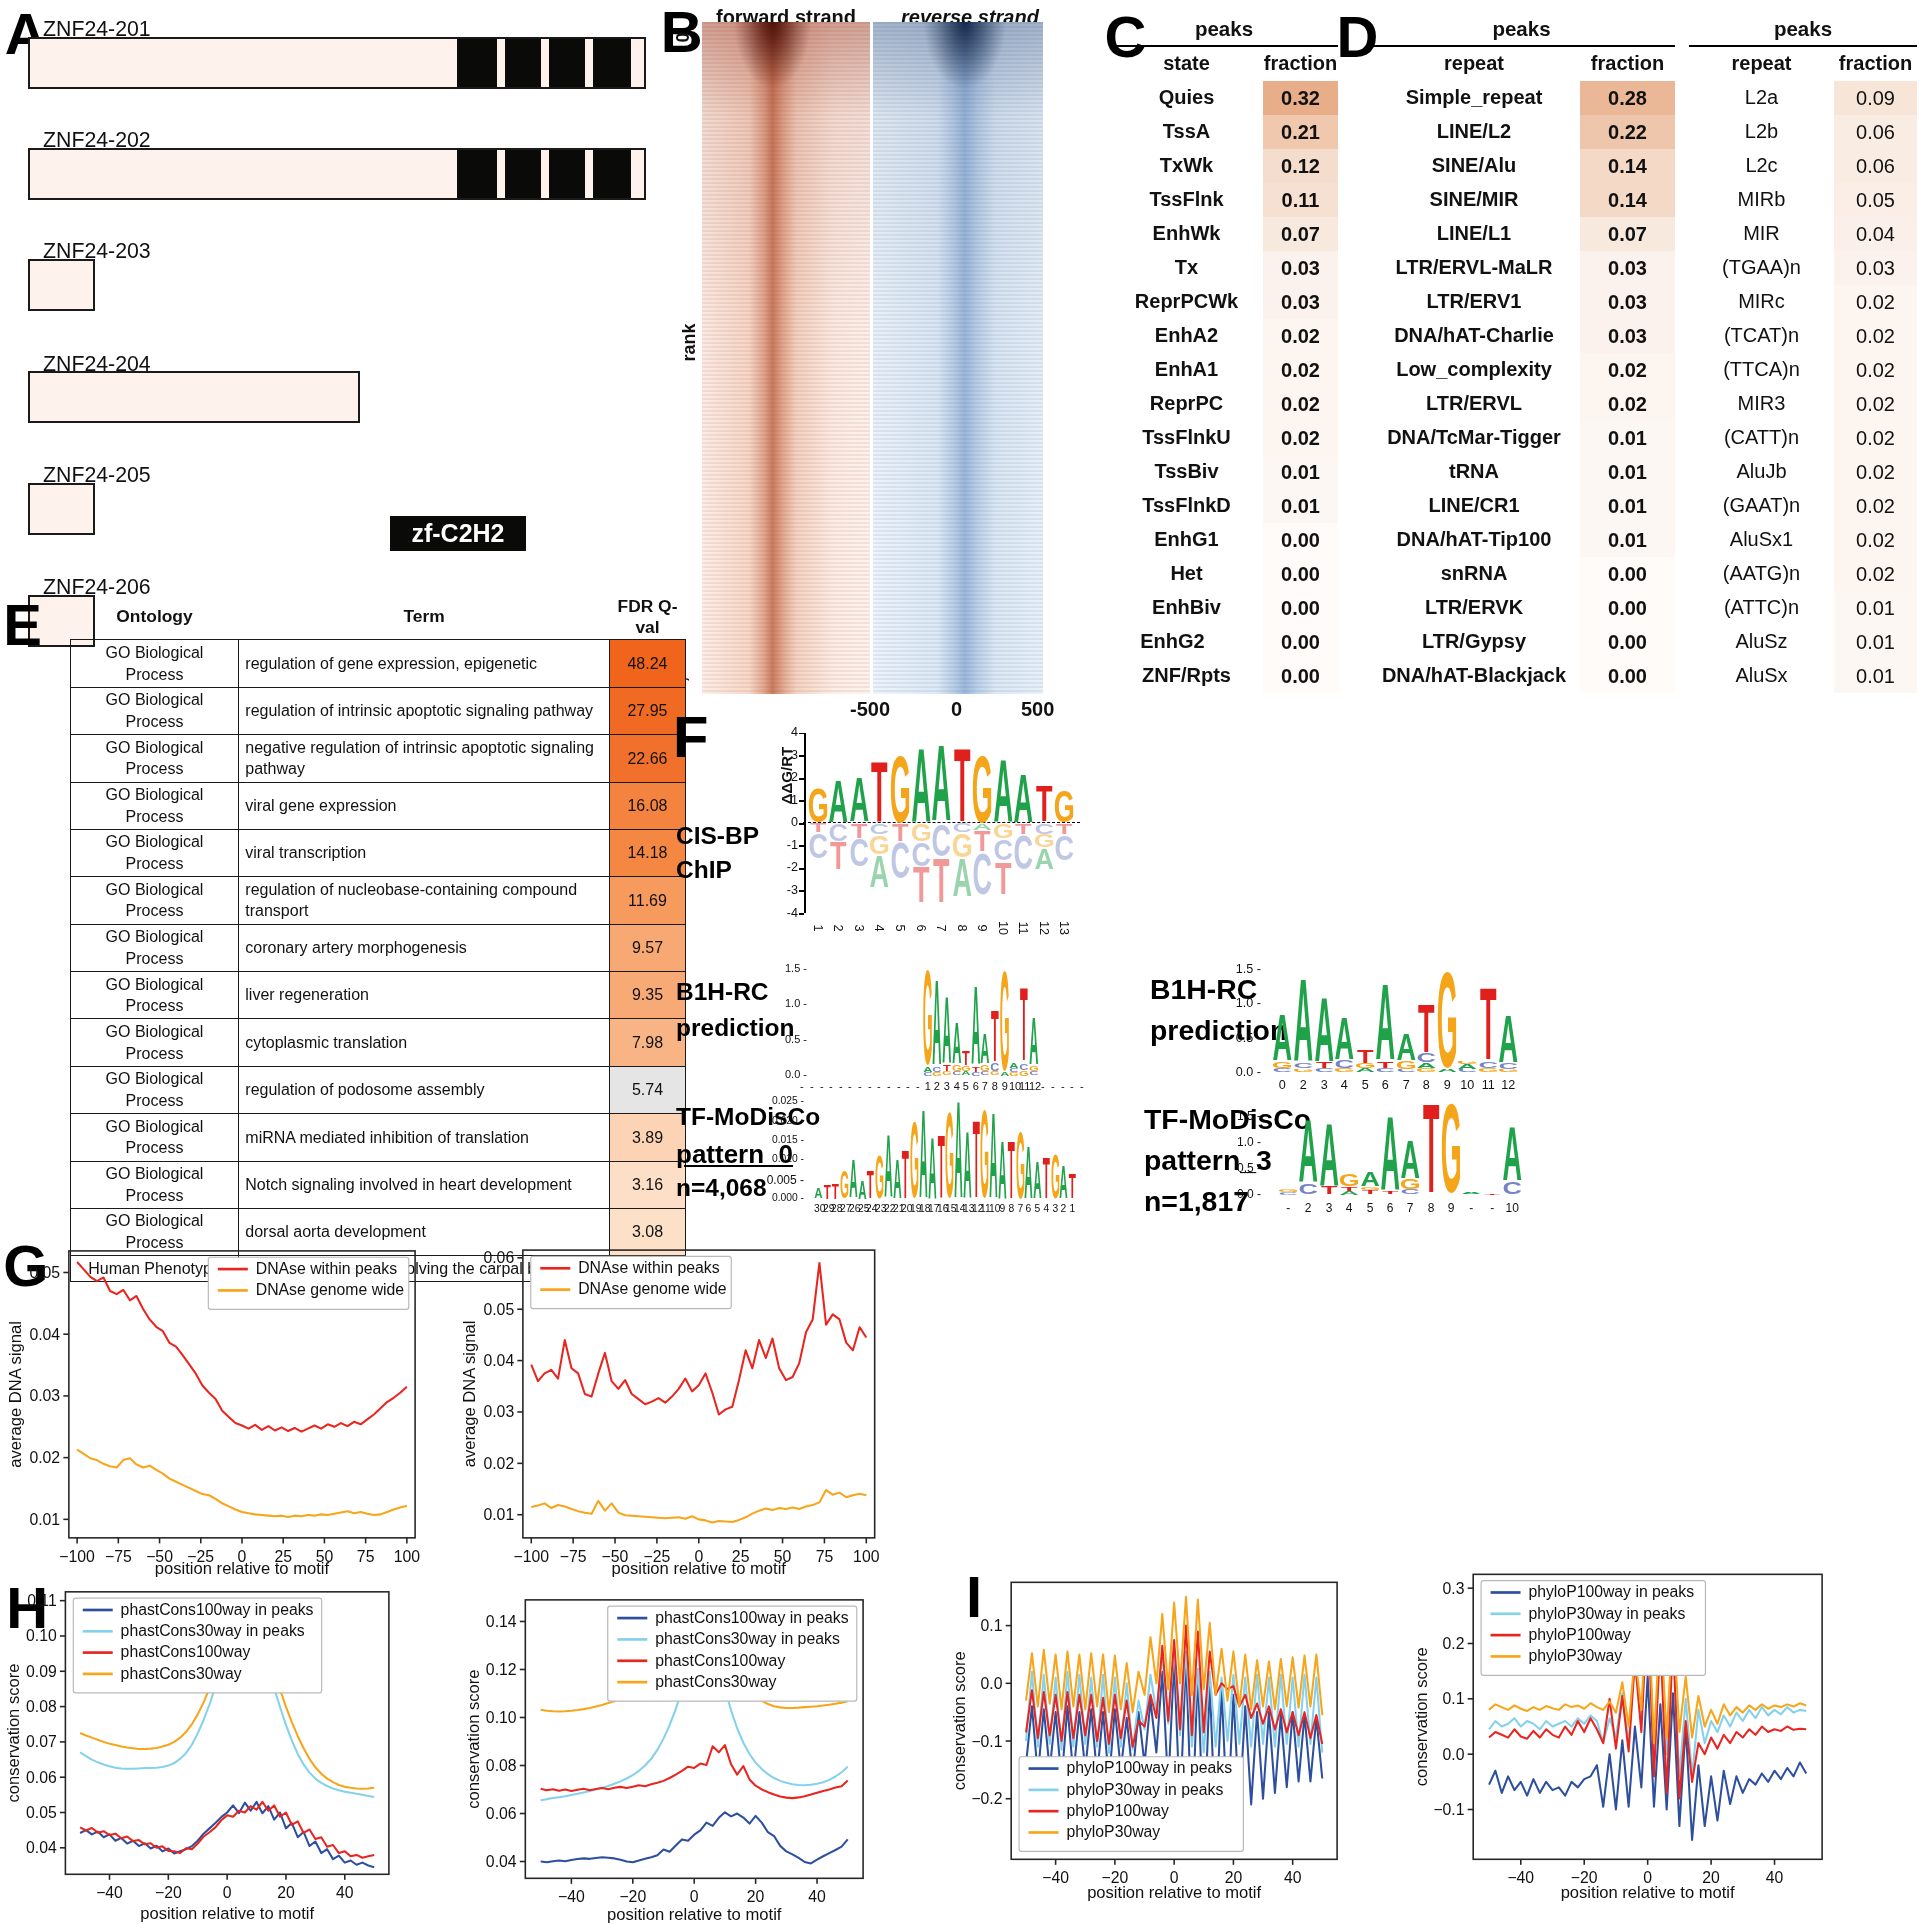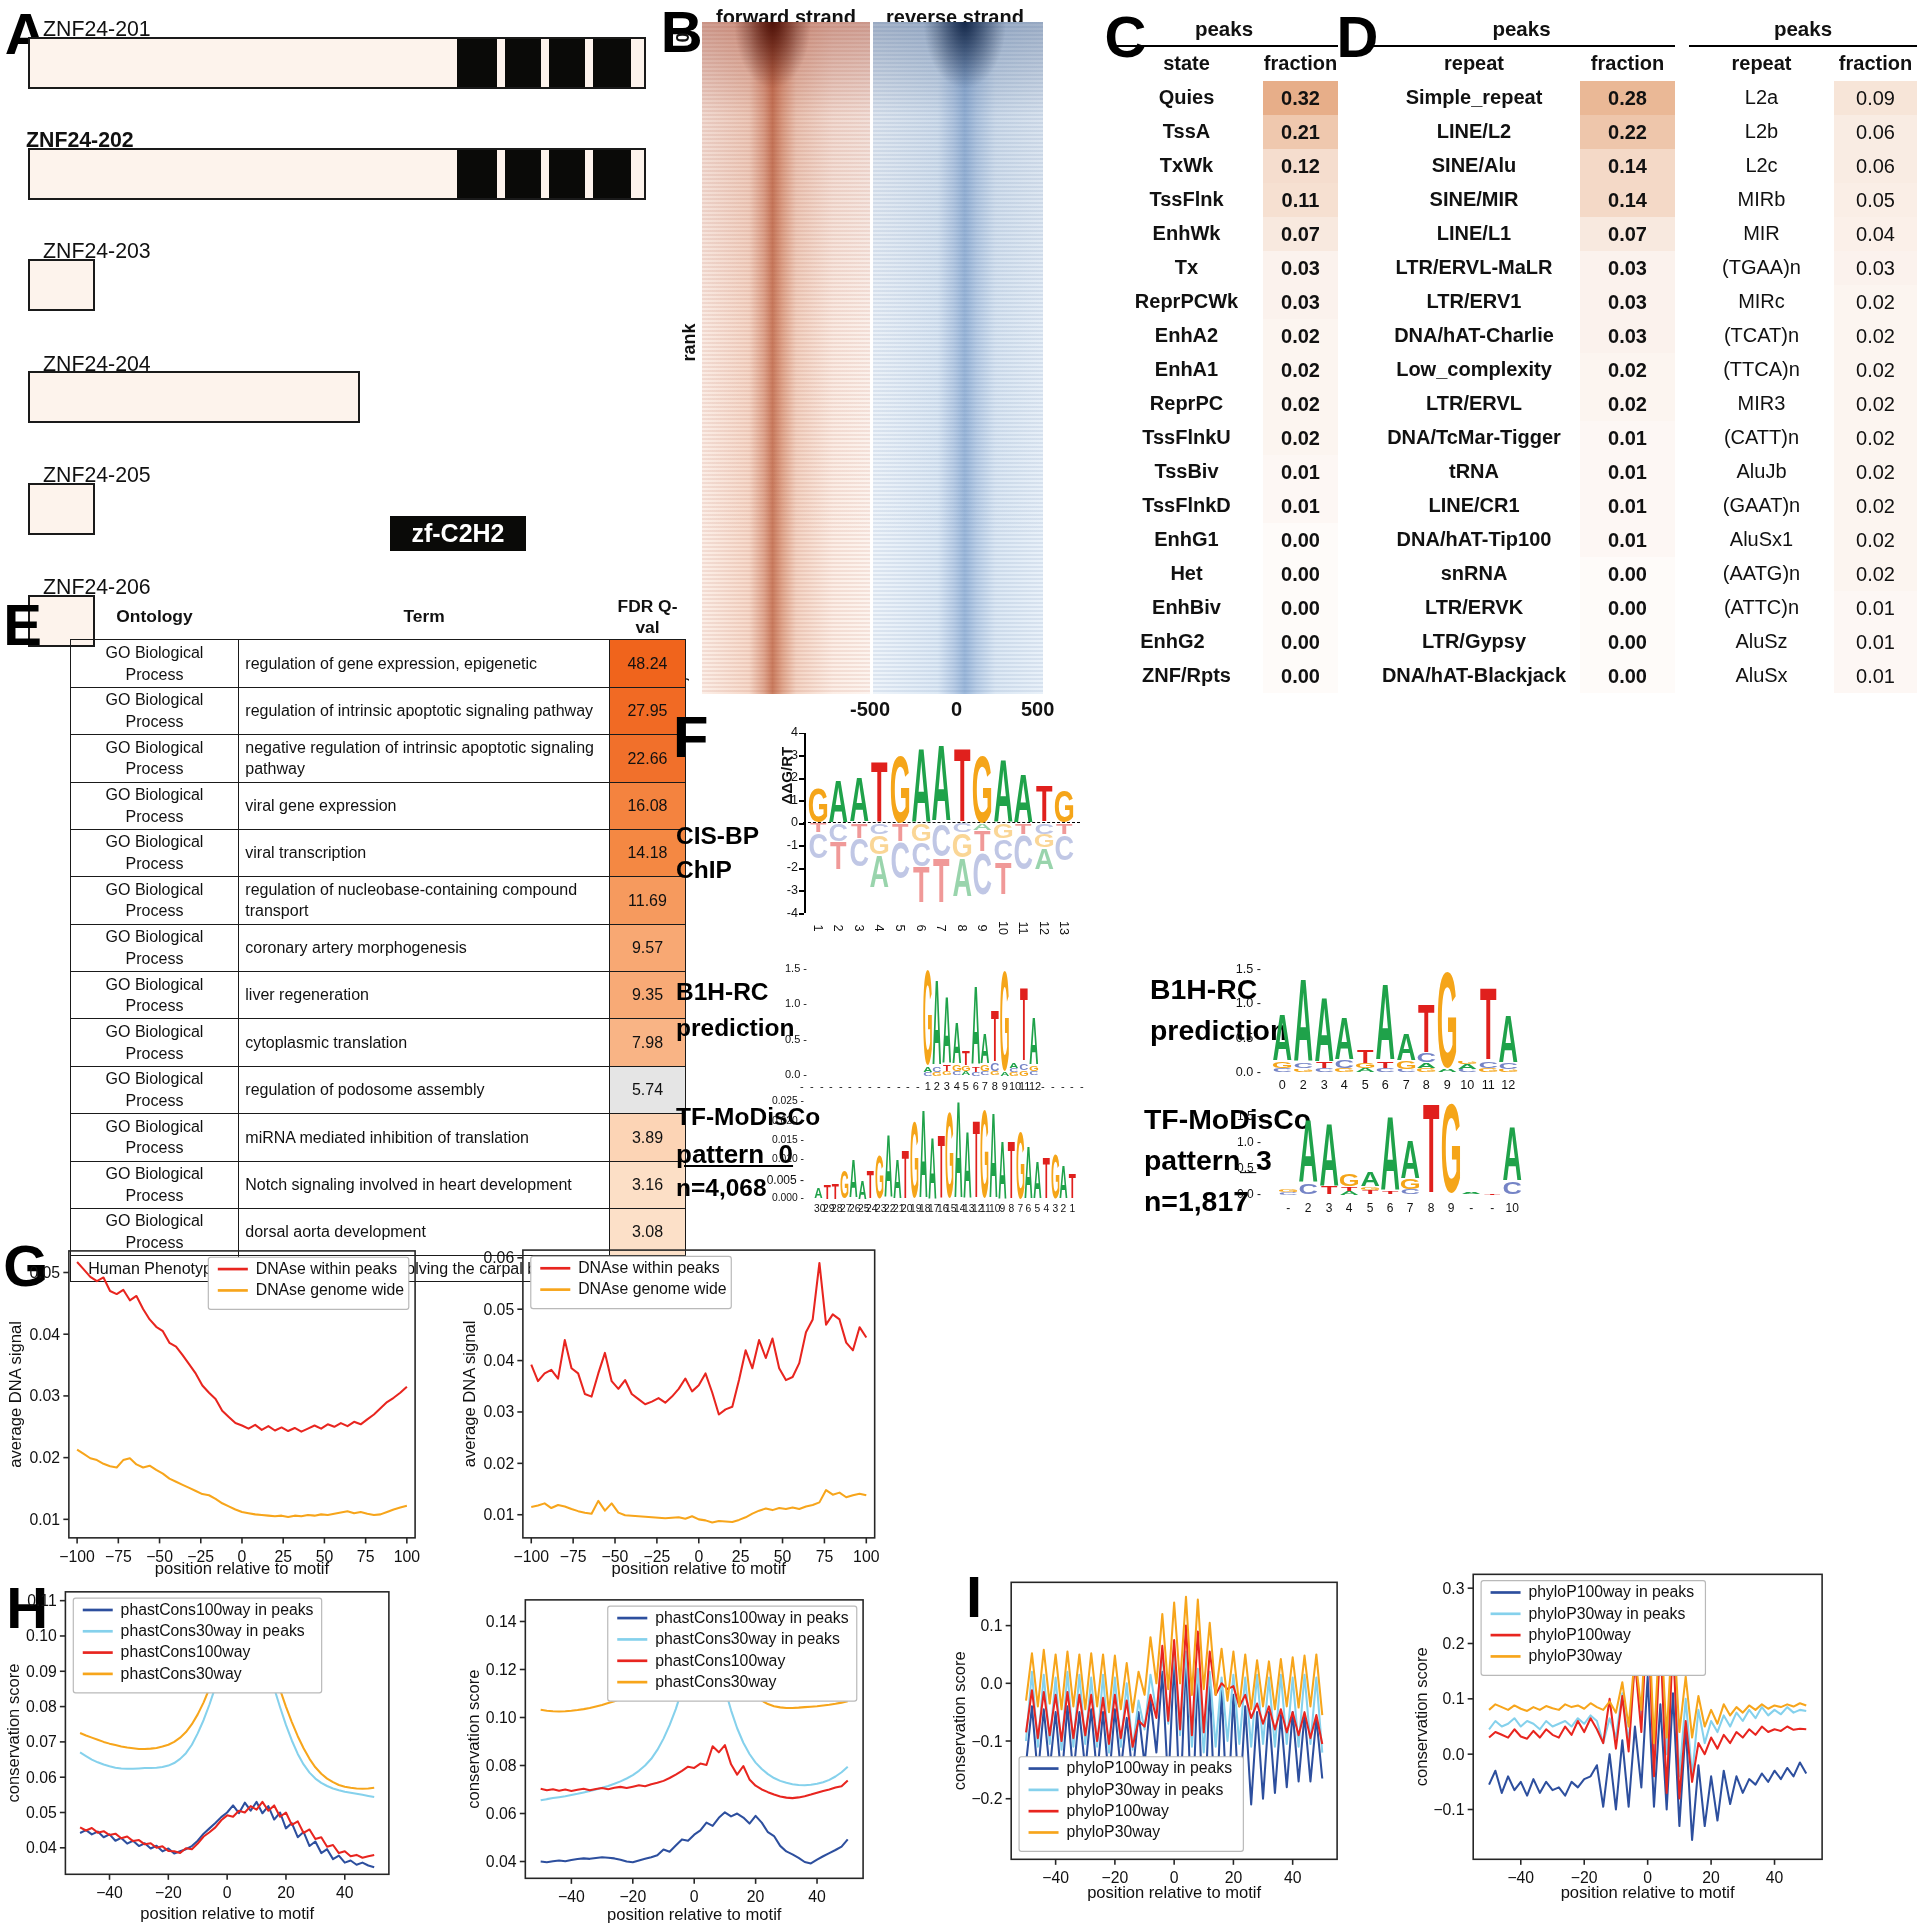--- a/index.html
+++ b/index.html
@@ -47,21 +47,21 @@
 <div class="abs" style="left:0;top:0;width:656px;height:656px;">
   <div class="abs panel-letter" style="left:4.7px;top:4.7px;">A</div>
   <div id="a-isoforms">
       <div class="abs iso-label" style="left:43px;top:17.4px;">ZNF24-201</div>
       <div class="iso-bar" style="left:28.4px;top:37px;width:618px;height:52px;background:#fdf3ec;">
         <div class="zf-block" style="left:427px;width:40px;"></div>
         <div class="zf-block" style="left:475px;width:36px;"></div>
         <div class="zf-block" style="left:519px;width:36px;"></div>
         <div class="zf-block" style="left:563px;width:38px;"></div>
       </div>
-      <div class="abs iso-label" style="left:26px;top:128px;font-weight:bold;">ZNF24-202</div>
+      <div class="abs iso-label" style="left:43px;top:128px;">ZNF24-202</div>
       <div class="iso-bar" style="left:28.4px;top:148px;width:618px;height:52px;background:#fdf3ec;">
         <div class="zf-block" style="left:427px;width:40px;"></div>
         <div class="zf-block" style="left:475px;width:36px;"></div>
         <div class="zf-block" style="left:519px;width:36px;"></div>
         <div class="zf-block" style="left:563px;width:38px;"></div>
       </div>
       <div class="abs iso-label" style="left:43px;top:239px;">ZNF24-203</div>
       <div class="iso-bar" style="left:28.4px;top:259px;width:67px;height:52px;background:#fdf3ec;"></div>
       <div class="abs iso-label" style="left:43px;top:352px;">ZNF24-204</div>
       <div class="iso-bar" style="left:28.4px;top:371px;width:332px;height:52px;background:#fdf3ec;"></div>
@@ -71,21 +71,21 @@
       <div class="iso-bar" style="left:28.4px;top:595px;width:67px;height:52px;background:#fdf3ec;"></div>
     </div>
   <div class="abs zf-legend" style="left:390px;top:516px;width:136px;height:35px;">
     <span>zf-C2H2</span>
   </div>
 </div>
 
 <div class="abs" style="left:656px;top:0;width:450px;height:727px;">
   <div class="abs panel-letter" style="left:4.7px;top:3.2px;">B</div>
   <div class="abs hm-title" style="left:46px;top:6.3px;width:168px;text-align:center;">forward strand</div>
-  <div class="abs hm-title" style="left:214px;top:6.3px;width:170px;">reverse strand</div>
+  <div class="abs hm-title" style="left:229px;top:6.3px;width:170px;font-style:italic;">reverse strand</div>
   <div class="abs hm-side rot" style="left:22px;top:27px;">0</div>
   <div class="abs hm-side rot" style="left:14.2px;top:332px;">rank</div>
   <div class="abs hm-side rot" style="left:-3.2px;top:664px;">13,899</div>
   <div class="abs hm" id="hm-forward" style="left: 46px; top: 22px; width: 168px; height: 672px; background: radial-gradient(55px 95px at 42% 0%, rgba(70, 12, 4, 0.92), rgba(70, 12, 4, 0) 70%), linear-gradient(rgba(140, 38, 18, 0.4), rgba(140, 38, 18, 0.1) 14%, rgba(140, 38, 18, 0.02) 45%, rgba(140, 38, 18, 0) 80%), repeating-linear-gradient(rgba(165, 62, 38, 0.1) 0px, rgba(165, 62, 38, 0.1) 1.6px, rgba(165, 62, 38, 0) 1.6px, rgba(165, 62, 38, 0) 4px), linear-gradient(to right, rgb(252, 239, 232) 0%, rgb(246, 217, 202) 28%, rgb(223, 166, 143) 37%, rgb(201, 124, 95) 42%, rgb(224, 168, 143) 48%, rgb(243, 212, 196) 56%, rgb(252, 238, 230) 78%, rgb(253, 244, 239) 100%);"></div>
   <div class="abs hm" id="hm-reverse" style="left: 217px; top: 22px; width: 170px; height: 672px; background: radial-gradient(59px 95px at 54% 0%, rgba(10, 28, 60, 0.88), rgba(10, 28, 60, 0) 70%), linear-gradient(rgba(30, 60, 110, 0.35), rgba(30, 60, 110, 0.08) 14%, rgba(30, 60, 110, 0.02) 45%, rgba(30, 60, 110, 0) 80%), repeating-linear-gradient(rgba(60, 95, 150, 0.1) 0px, rgba(60, 95, 150, 0.1) 1.6px, rgba(60, 95, 150, 0) 1.6px, rgba(60, 95, 150, 0) 4px), linear-gradient(to right, rgb(238, 244, 250) 0%, rgb(221, 233, 245) 38%, rgb(185, 205, 230) 48%, rgb(156, 184, 218) 54%, rgb(187, 207, 231) 61%, rgb(220, 232, 244) 72%, rgb(233, 241, 249) 100%);"></div>
   <div class="abs hm-tick" style="left:194px;top:698px;">-500</div>
   <div class="abs hm-tick" style="left:295px;top:698px;">0</div>
   <div class="abs hm-tick" style="left:365px;top:698px;">500</div>
 </div>
 

